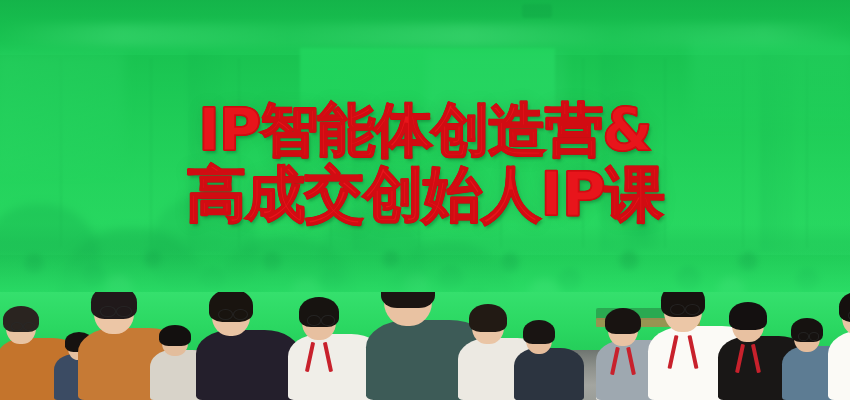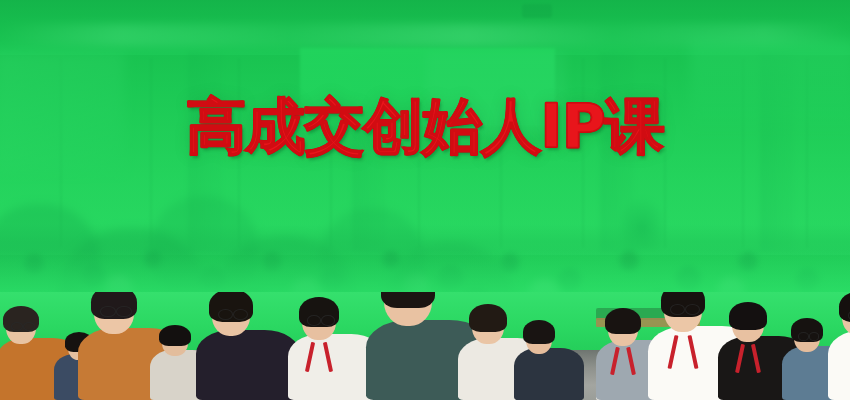--- a/index.html
+++ b/index.html
@@ -258,20 +258,21 @@
         <div class="nh" style="left: 386px; top: 146px; width: 128px; height: 122px; background: rgba(0, 110, 46, 0.26);"></div>
         <div class="nh" style="left: 0px; top: 196px; width: 170px; height: 150px; background: rgba(0, 126, 54, 0.28);"></div>
         <div class="nh" style="left: 150px; top: 210px; width: 180px; height: 150px; background: rgba(0, 126, 54, 0.24);"></div>
       </div>
 
     <div class="green-wash"></div>
     <div class="glow-bottom"></div>
   </div>
 
   <div class="text-wrap">
+    <div class="headline l1">IP智能体创造营&amp;</div>
     <div class="headline l2">高成交创始人IP课</div>
   </div>
 
   <div class="bottom-photo">
     <div class="bp-screen"></div>
     <div class="bp-floor"></div>
     <div class="bp-deskline"></div>
     <div class="bp-deskline2"></div>
     <div id="bp-tables">
         <div class="bp-table" style="left: 0px; top: 78px; width: 80px; height: 30px;"></div>

